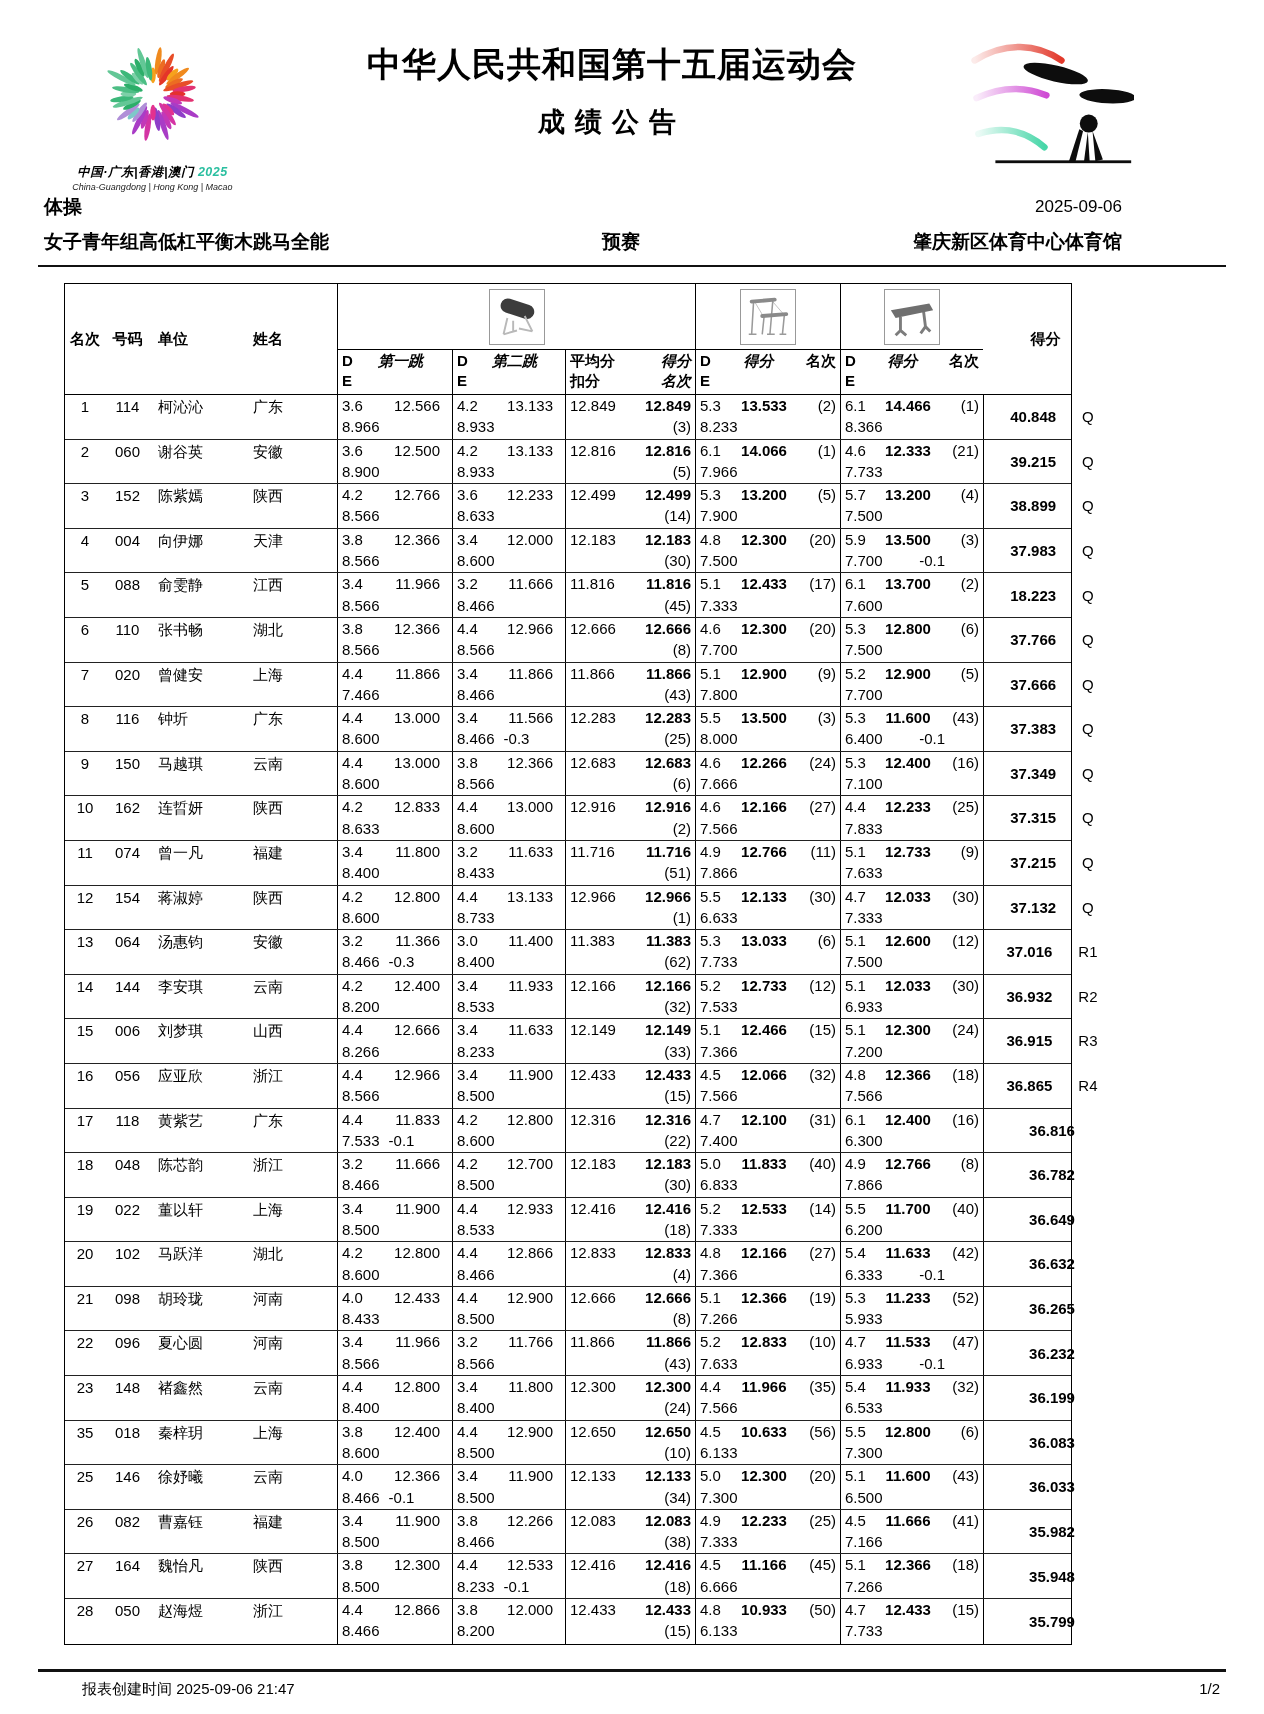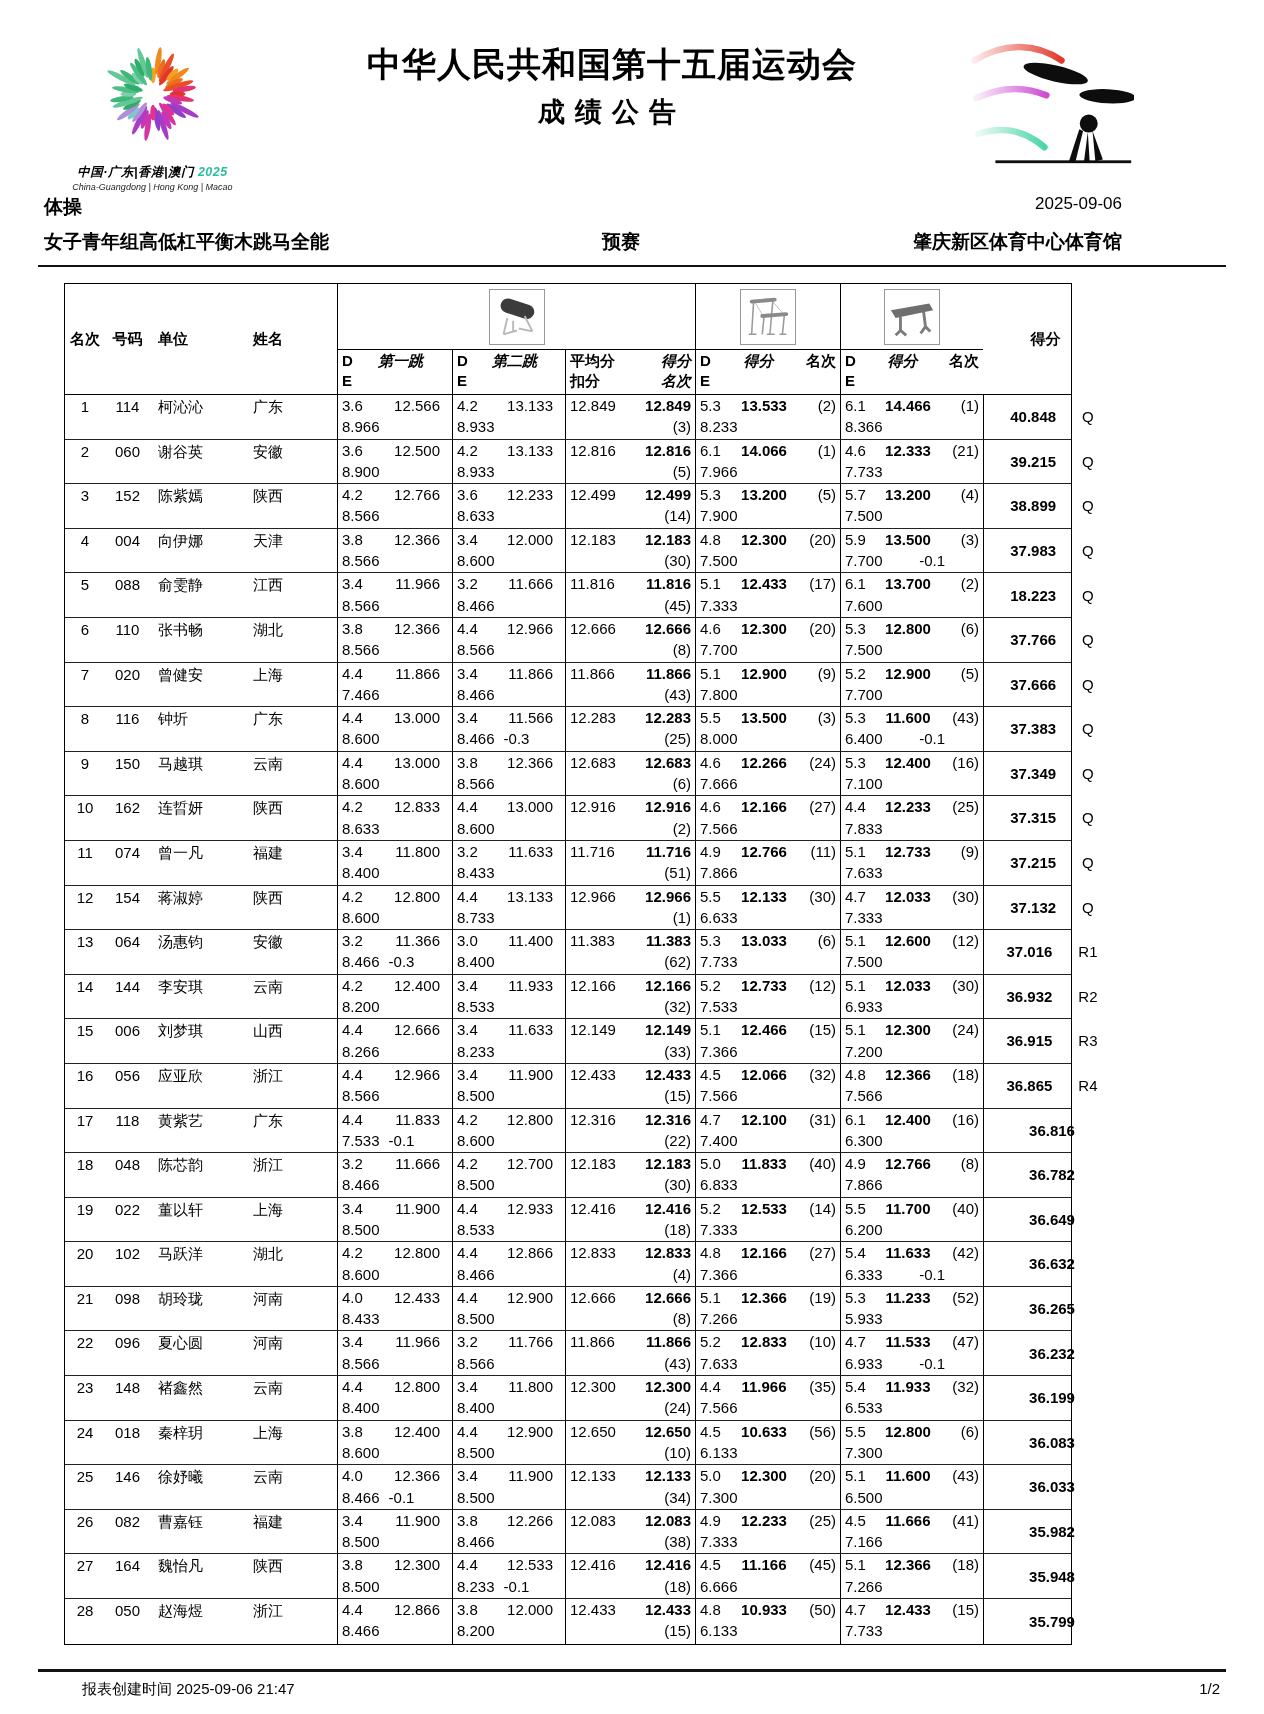--- a/index.html
+++ b/index.html
@@ -8,26 +8,26 @@
 
   
   .hdr{display:flex;align-items:flex-start;padding:30px 0 0 50px;}
   .logo-left{width:205px;text-align:center;}
   .logo-left .cap1{font-size:12.5px;font-weight:bold;font-style:italic;letter-spacing:.5px;margin-top:2px;}
   .logo-left .cap1 .yr{color:#2bbfa0;}
   .logo-left .cap2{font-size:9px;font-style:italic;color:#222;margin-top:1px;}
   .title-block{flex:1;text-align:center;padding-top:12px;}
   .t-cn{font-size:34px;font-weight:bold;letter-spacing:1px;}
   .t-en{font-size:17px;font-weight:bold;margin-top:4px;}
-  .t-sub{font-size:27px;font-weight:bold;letter-spacing:10px;margin-top:6px;}
+  .t-sub{font-size:27px;font-weight:bold;letter-spacing:10px;margin-top:16px;}
   .logo-right{width:170px;margin-right:125px;padding-top:4px;}
 
   
   .meta{padding:0 142px 0 44px;}
-  .meta-r1{display:flex;justify-content:space-between;align-items:flex-start;margin-top:2px;}
+  .meta-r1{display:flex;justify-content:space-between;align-items:center;margin-top:2px;}
   .sport{font-size:19px;font-weight:bold;}
   .date{font-size:17px;}
   .meta-r2{display:flex;justify-content:space-between;margin-top:9px;font-size:19px;font-weight:bold;}
   .rule-top{border-top:2px solid #111;margin:10px 38px 0 38px;}
 
   
   .tbl{margin:16px 0 0 64px;width:1008px;border:1.5px solid #000;box-sizing:border-box;font-size:15px;}
   .grid{display:grid;grid-template-columns:40px 45px 95px 92px 115px 113px 130px 145px 143px 215px;}
   .thead{grid-template-rows:66px 44px;border-bottom:1.5px solid #000;}
   .hident{grid-row:1/3;display:flex;align-items:center;font-weight:bold;}
@@ -1562,21 +1562,21 @@
             </div>
             <div class="l2">
               <span class="ev">6.533</span>
             </div>
           </div>
           <div class="c tot grpL">
             <span class="tv b">36.199</span>
           </div>
         </div>
         <div class="trow">
-          <div class="c rank">24</div>
+          <div class="c rank">35</div>
           <div class="c bib">018</div>
           <div class="c name">秦梓玥</div>
           <div class="c unit">上海</div>
           <div class="c grpL">
             <div class="l1">
               <span class="dv">3.8</span>
               <span class="vs">12.400</span>
             </div>
             <div class="l2">
               <span class="ev">8.600</span>

